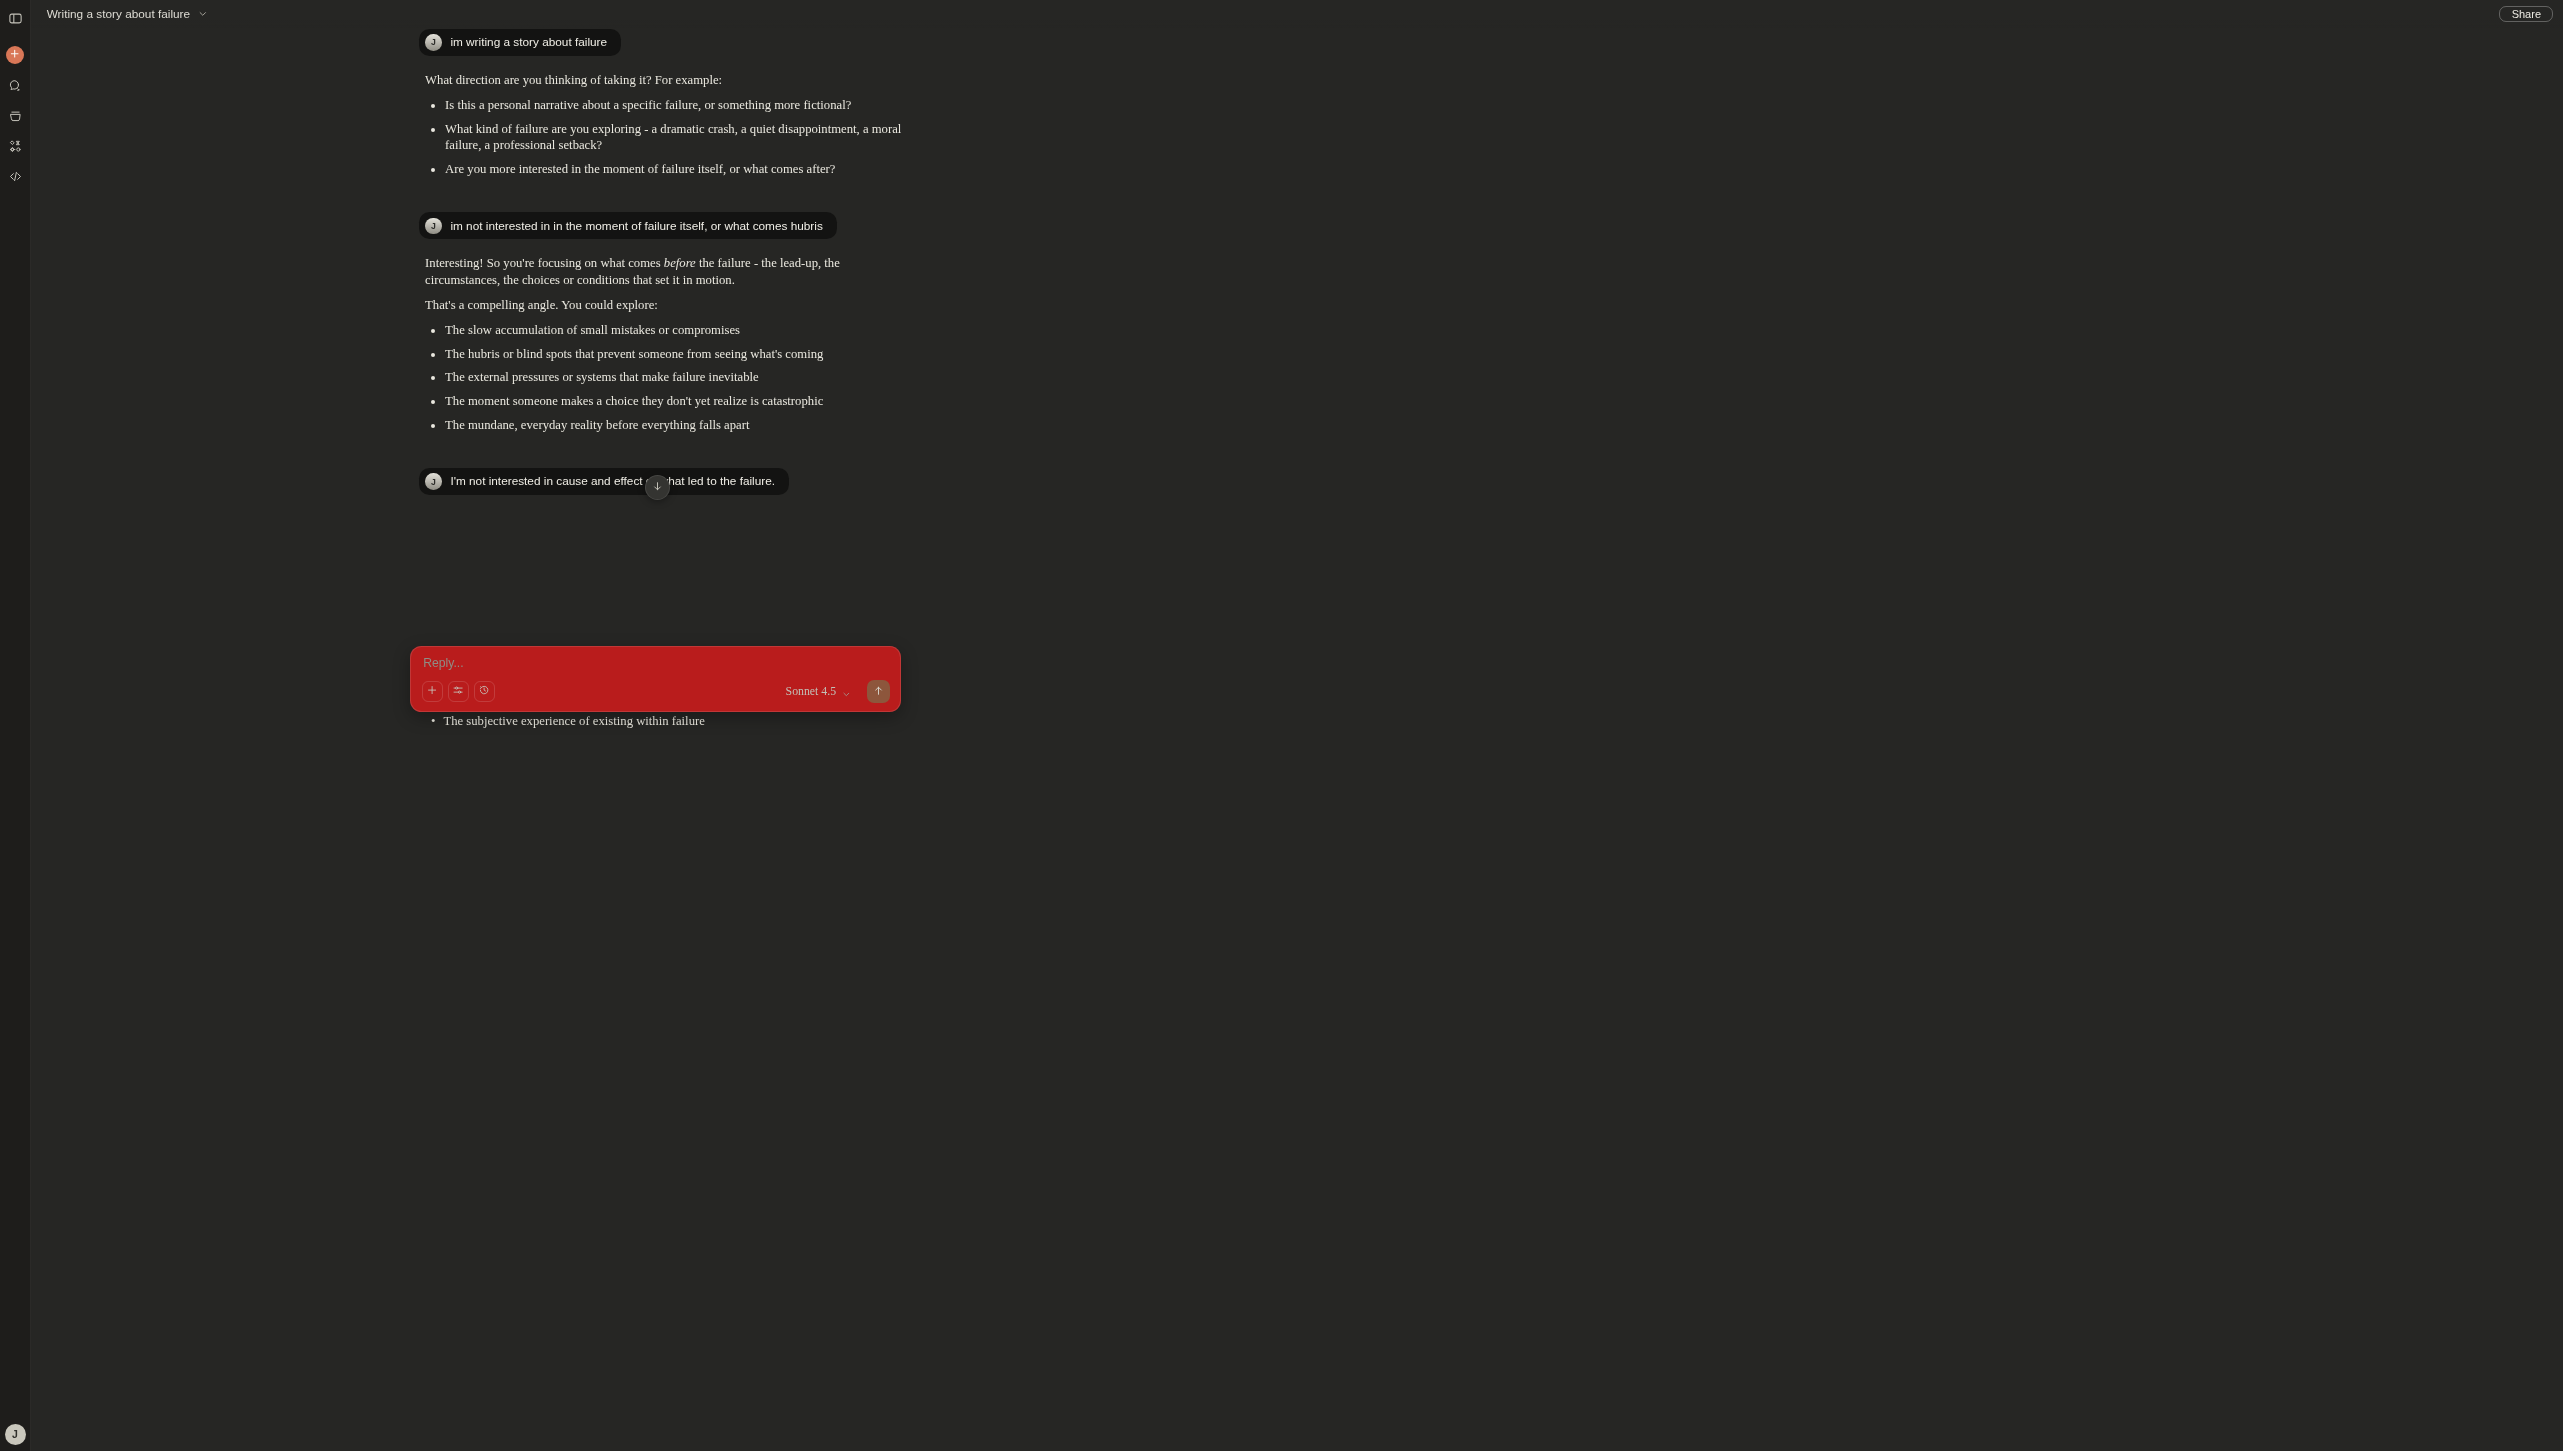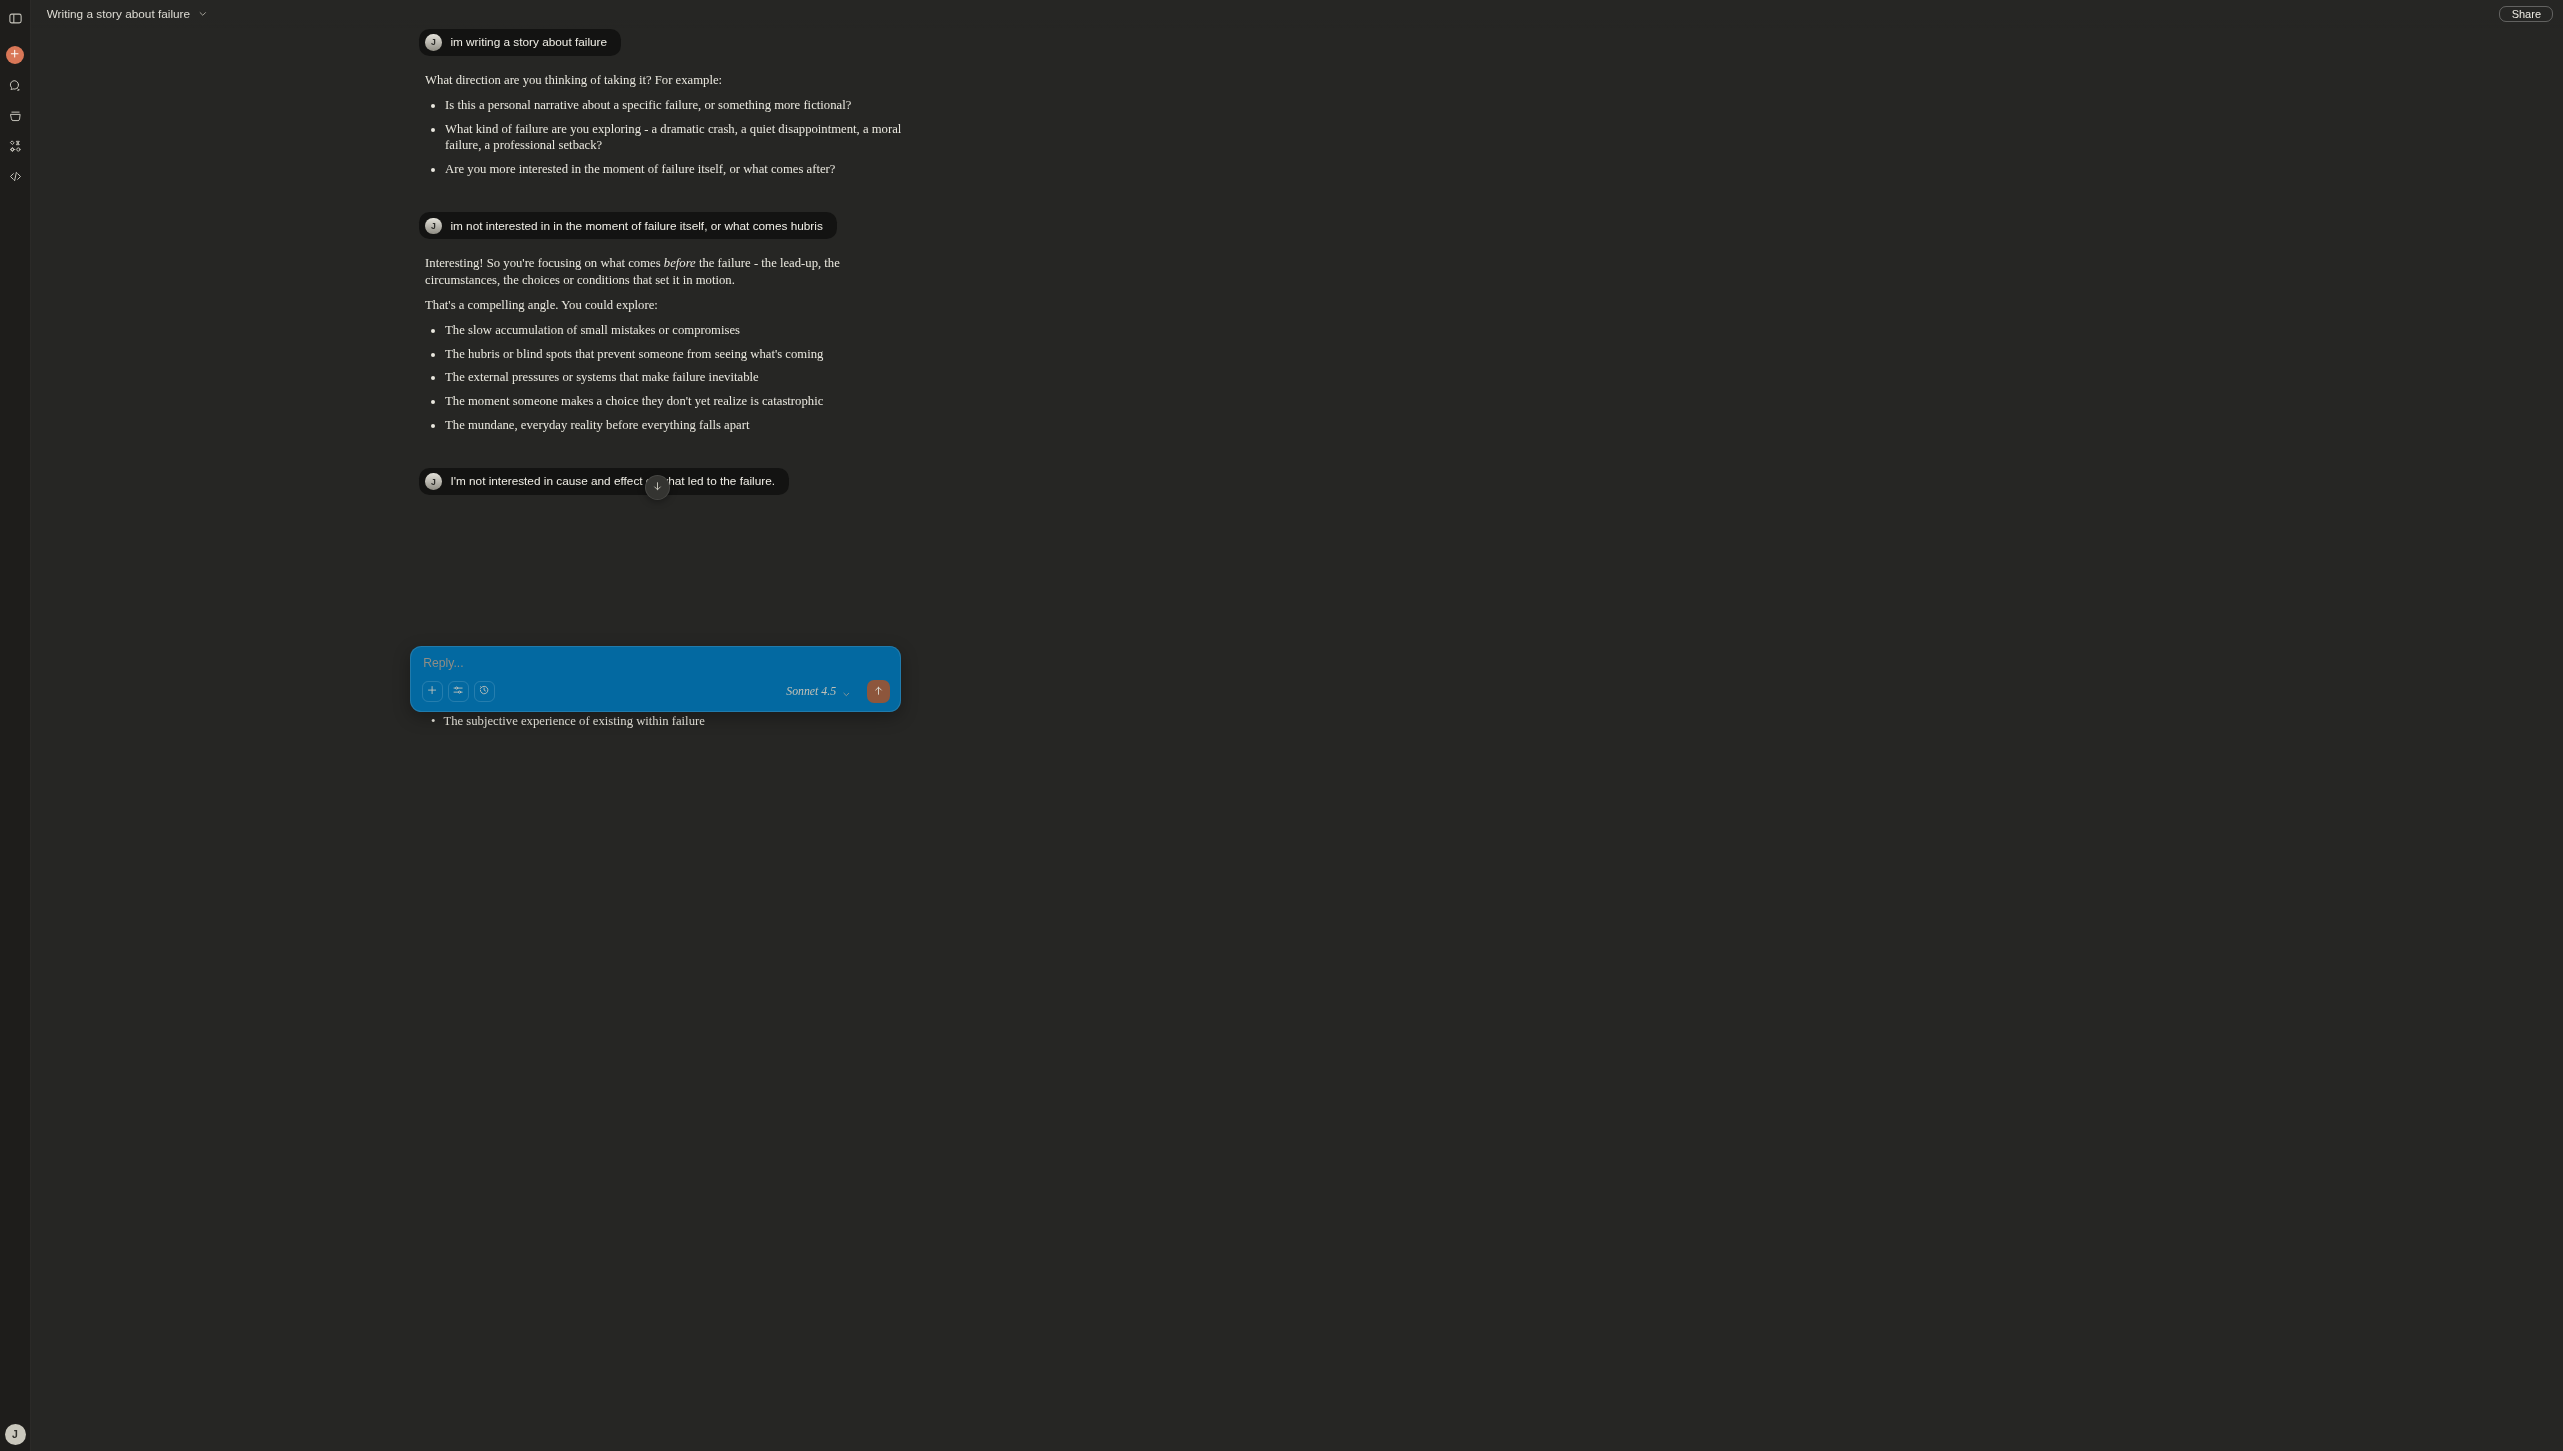--- a/index.html
+++ b/index.html
@@ -96,21 +96,21 @@
   
   .partial-line {
     position:fixed; left:425px; top:713px; width:455px; z-index:5;
     font-family:"Liberation Serif", serif; font-size:12.7px; line-height:16.6px;
     color:#eae8df; display:flex; gap:7.9px;
   }
   .partial-line .pl-bullet { padding-left:6.1px; }
   
   .composer {
     position:fixed; left:410px; top:646px; width:491px; height:66px;
-    background:#0369a1; border:0.9px solid rgba(255,255,255,0.12);
+    background:#b91c1c; border:0.9px solid rgba(255,255,255,0.12);
     border-radius:11.4px; z-index:20;
     box-shadow:0 5.2px 17.5px rgba(0,0,0,0.30);
   }
   .composer-input {
     position:absolute; left:12.2px; top:8.7px; right:12.2px;
     background:none; border:none; outline:none;
     font-family:"Liberation Sans", sans-serif;
     font-size:12.2px; color:#eceae2;
   }
   .composer-input::placeholder { color:#8f8d85; }
@@ -122,21 +122,20 @@
     width:21px; height:21px; border-radius:6.1px;
     border:0.9px solid rgba(255,255,255,0.14);
     background:none; color:#c6c4bb; cursor:pointer;
     display:flex; align-items:center; justify-content:center;
   }
   .toolbar-spacer { flex:1; }
   .model-select {
     display:flex; align-items:flex-end; gap:6.1px; cursor:pointer;
     color:#c2c0b7; font-family:"Liberation Serif", serif; font-size:11.8px;
     margin-right:11.4px;
-    font-style:italic;
   }
   .model-chevron { display:flex; color:#a19f96; }
   .send-btn {
     width:23px; height:23px; border-radius:7px;
     background:#8d563c; border:none; color:#d6d4cb;
     display:flex; align-items:center; justify-content:center; cursor:pointer;
   }
 </style>
 </head>
 <body>

